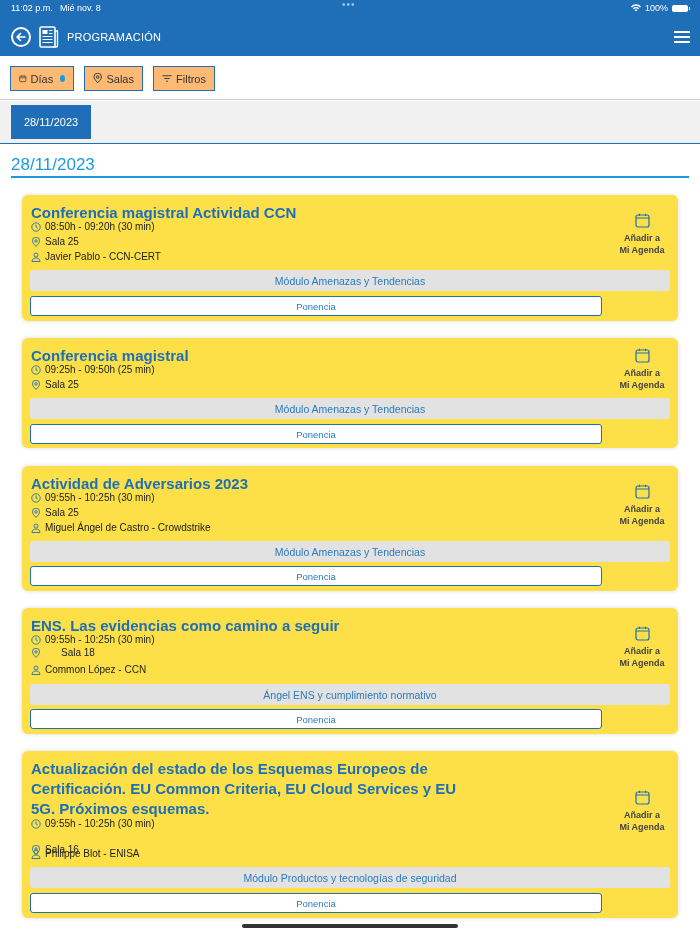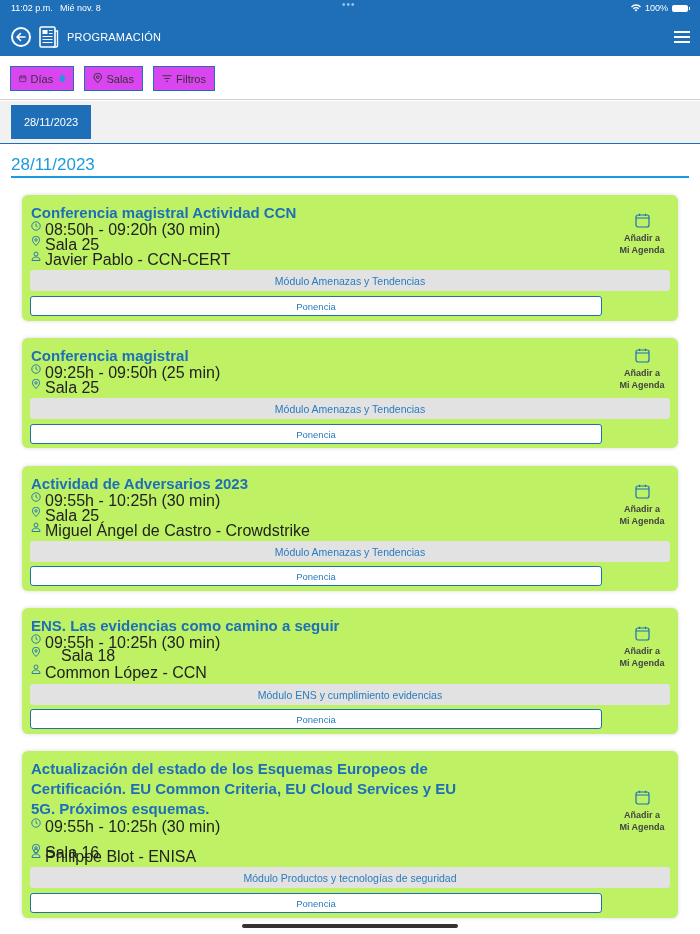--- a/index.html
+++ b/index.html
@@ -13,33 +13,33 @@
   .battery { width: 16px; height: 7px; border-radius: 2px; background: #fff; position: relative; }
   .battery::after { content: ""; position: absolute; right: -2px; top: 2px; width: 1px; height: 3px; background: #fff; }
   .navrow { position: absolute; top: 24px; left: 0; width: 700px; height: 26px; }
   .back-btn { position: absolute; left: 11px; top: 3px; width: 20px; height: 20px; border: 2px solid #fff; border-radius: 50%; display: flex; align-items: center; justify-content: center; font-size: 12px; font-weight: bold; line-height: 1; }
   .doc-icon { position: absolute; left: 39px; top: 2px; width: 20px; height: 22px; }
   .page-title { position: absolute; left: 67px; top: 7px; font-size: 11px; letter-spacing: 0.2px; }
   .menu-btn { position: absolute; right: 10px; top: 7px; width: 16px; height: 12px; display: flex; flex-direction: column; justify-content: space-between; }
   .menu-btn span { display: block; height: 2px; background: #fff; }
 
   .filterbar { position: absolute; top: 56px; left: 0; width: 700px; height: 44px; background: #fff; border-bottom: 1px solid #cfcfcf; }
-  .fbtn { position: absolute; top: 10px; height: 25px; border: 1px solid #1e6fb8; background: #d946ef; display: flex; align-items: center; padding: 0 8px; font-size: 11px; color: #333; gap: 4px; }
+  .fbtn { position: absolute; top: 10px; height: 25px; border: 1px solid #1e6fb8; background: #fdba74; display: flex; align-items: center; padding: 0 8px; font-size: 11px; color: #333; gap: 4px; }
   .fbtn .dot { width: 7px; height: 7px; border-radius: 50%; background: #1a9be0; margin-left: 3px; }
   .fbtn svg { display: block; }
 
   .datebar { position: absolute; top: 101px; left: 0; width: 700px; height: 43px; background: #f1f1f1; border-bottom: 1px solid #1e6fb8; }
   .date-tab { position: absolute; left: 11px; top: 4px; width: 80px; height: 34px; background: #1e6fb8; color: #fff; font-size: 11px; display: flex; align-items: center; justify-content: center; }
 
   .date-heading { position: absolute; left: 11px; top: 155px; font-size: 17px; color: #1a9be0; }
   .date-rule { position: absolute; left: 11px; top: 176px; width: 678px; height: 2px; background: #1a9be0; }
 
-  .card { position: absolute; left: 22px; width: 656px; background: #bef264; border-radius: 6px; box-shadow: 0 0 4px rgba(0,0,0,0.15); }
+  .card { position: absolute; left: 22px; width: 656px; background: #fde047; border-radius: 6px; box-shadow: 0 0 4px rgba(0,0,0,0.15); }
   .card .title { position: absolute; left: 9px; top: 8px; width: 440px; font-size: 15px; font-weight: bold; color: #1e6fb8; line-height: 20px; }
-  .meta { position: absolute; left: 9px; font-size: 16px; color: #222; display: flex; align-items: flex-start; gap: 4px; }
+  .meta { position: absolute; left: 9px; font-size: 10px; color: #222; display: flex; align-items: flex-end; gap: 4px; }
   .meta svg { display: block; }
   .agenda { position: absolute; right: 8px; width: 56px; text-align: center; font-size: 9px; font-weight: bold; color: #444; line-height: 12px; }
   .agenda svg { display: block; margin: 0 auto 4px auto; }
   .module { position: absolute; left: 8px; width: 640px; height: 21px; background: #e2e2e2; border-radius: 3px; color: #2a7bc0; font-size: 10.5px; display: flex; align-items: center; justify-content: center; }
   .type-btn { position: absolute; left: 8px; width: 572px; height: 20px; border: 1px solid #1e6fb8; border-radius: 3px; color: #2a7bc0; font-size: 9.5px; display: flex; align-items: center; justify-content: center; background: #fff; }
 
   .home-indicator { position: absolute; left: 242px; top: 924px; width: 216px; height: 4px; border-radius: 2px; background: #333; }
 </style>
 </head>
 <body>
@@ -231,21 +231,21 @@
     <span>Common López - CCN</span>
   </div>
   <div class="agenda" style="top:18px;">
     <svg width="15" height="15" viewBox="0 0 15 15">
         <rect x="1" y="2" width="13" height="12" rx="2" fill="none" stroke="#1e6fb8" stroke-width="1.2"></rect>
         <path d="M1 5 H14 M4.5 0.8 V3 M10.5 0.8 V3" stroke="#1e6fb8" stroke-width="1.2"></path>
       </svg>
     <div>Añadir a</div>
     <div>Mi Agenda</div>
   </div>
-  <div class="module" style="top:76px;">Módulo ENS y cumplimiento evidencias</div>
+  <div class="module" style="top:76px;">Ángel ENS y cumplimiento normativo</div>
   <div class="type-btn" style="top:101px;">Ponencia</div>
 </div>
 
 <div class="card" style="top:751px;height:167px;">
   <div class="title">Actualización del estado de los Esquemas Europeos de Certificación. EU Common Criteria, EU Cloud Services y EU 5G. Próximos esquemas.</div>
   <div class="meta" style="top:67px;">
     <svg width="10" height="10" viewBox="0 0 10 10">
         <circle cx="5" cy="5" r="4.2" fill="none" stroke="#1e6fb8" stroke-width="0.9"></circle>
         <path d="M5 2.6 V5 L6.6 6" stroke="#1e6fb8" stroke-width="0.9" fill="none"></path>
       </svg>

